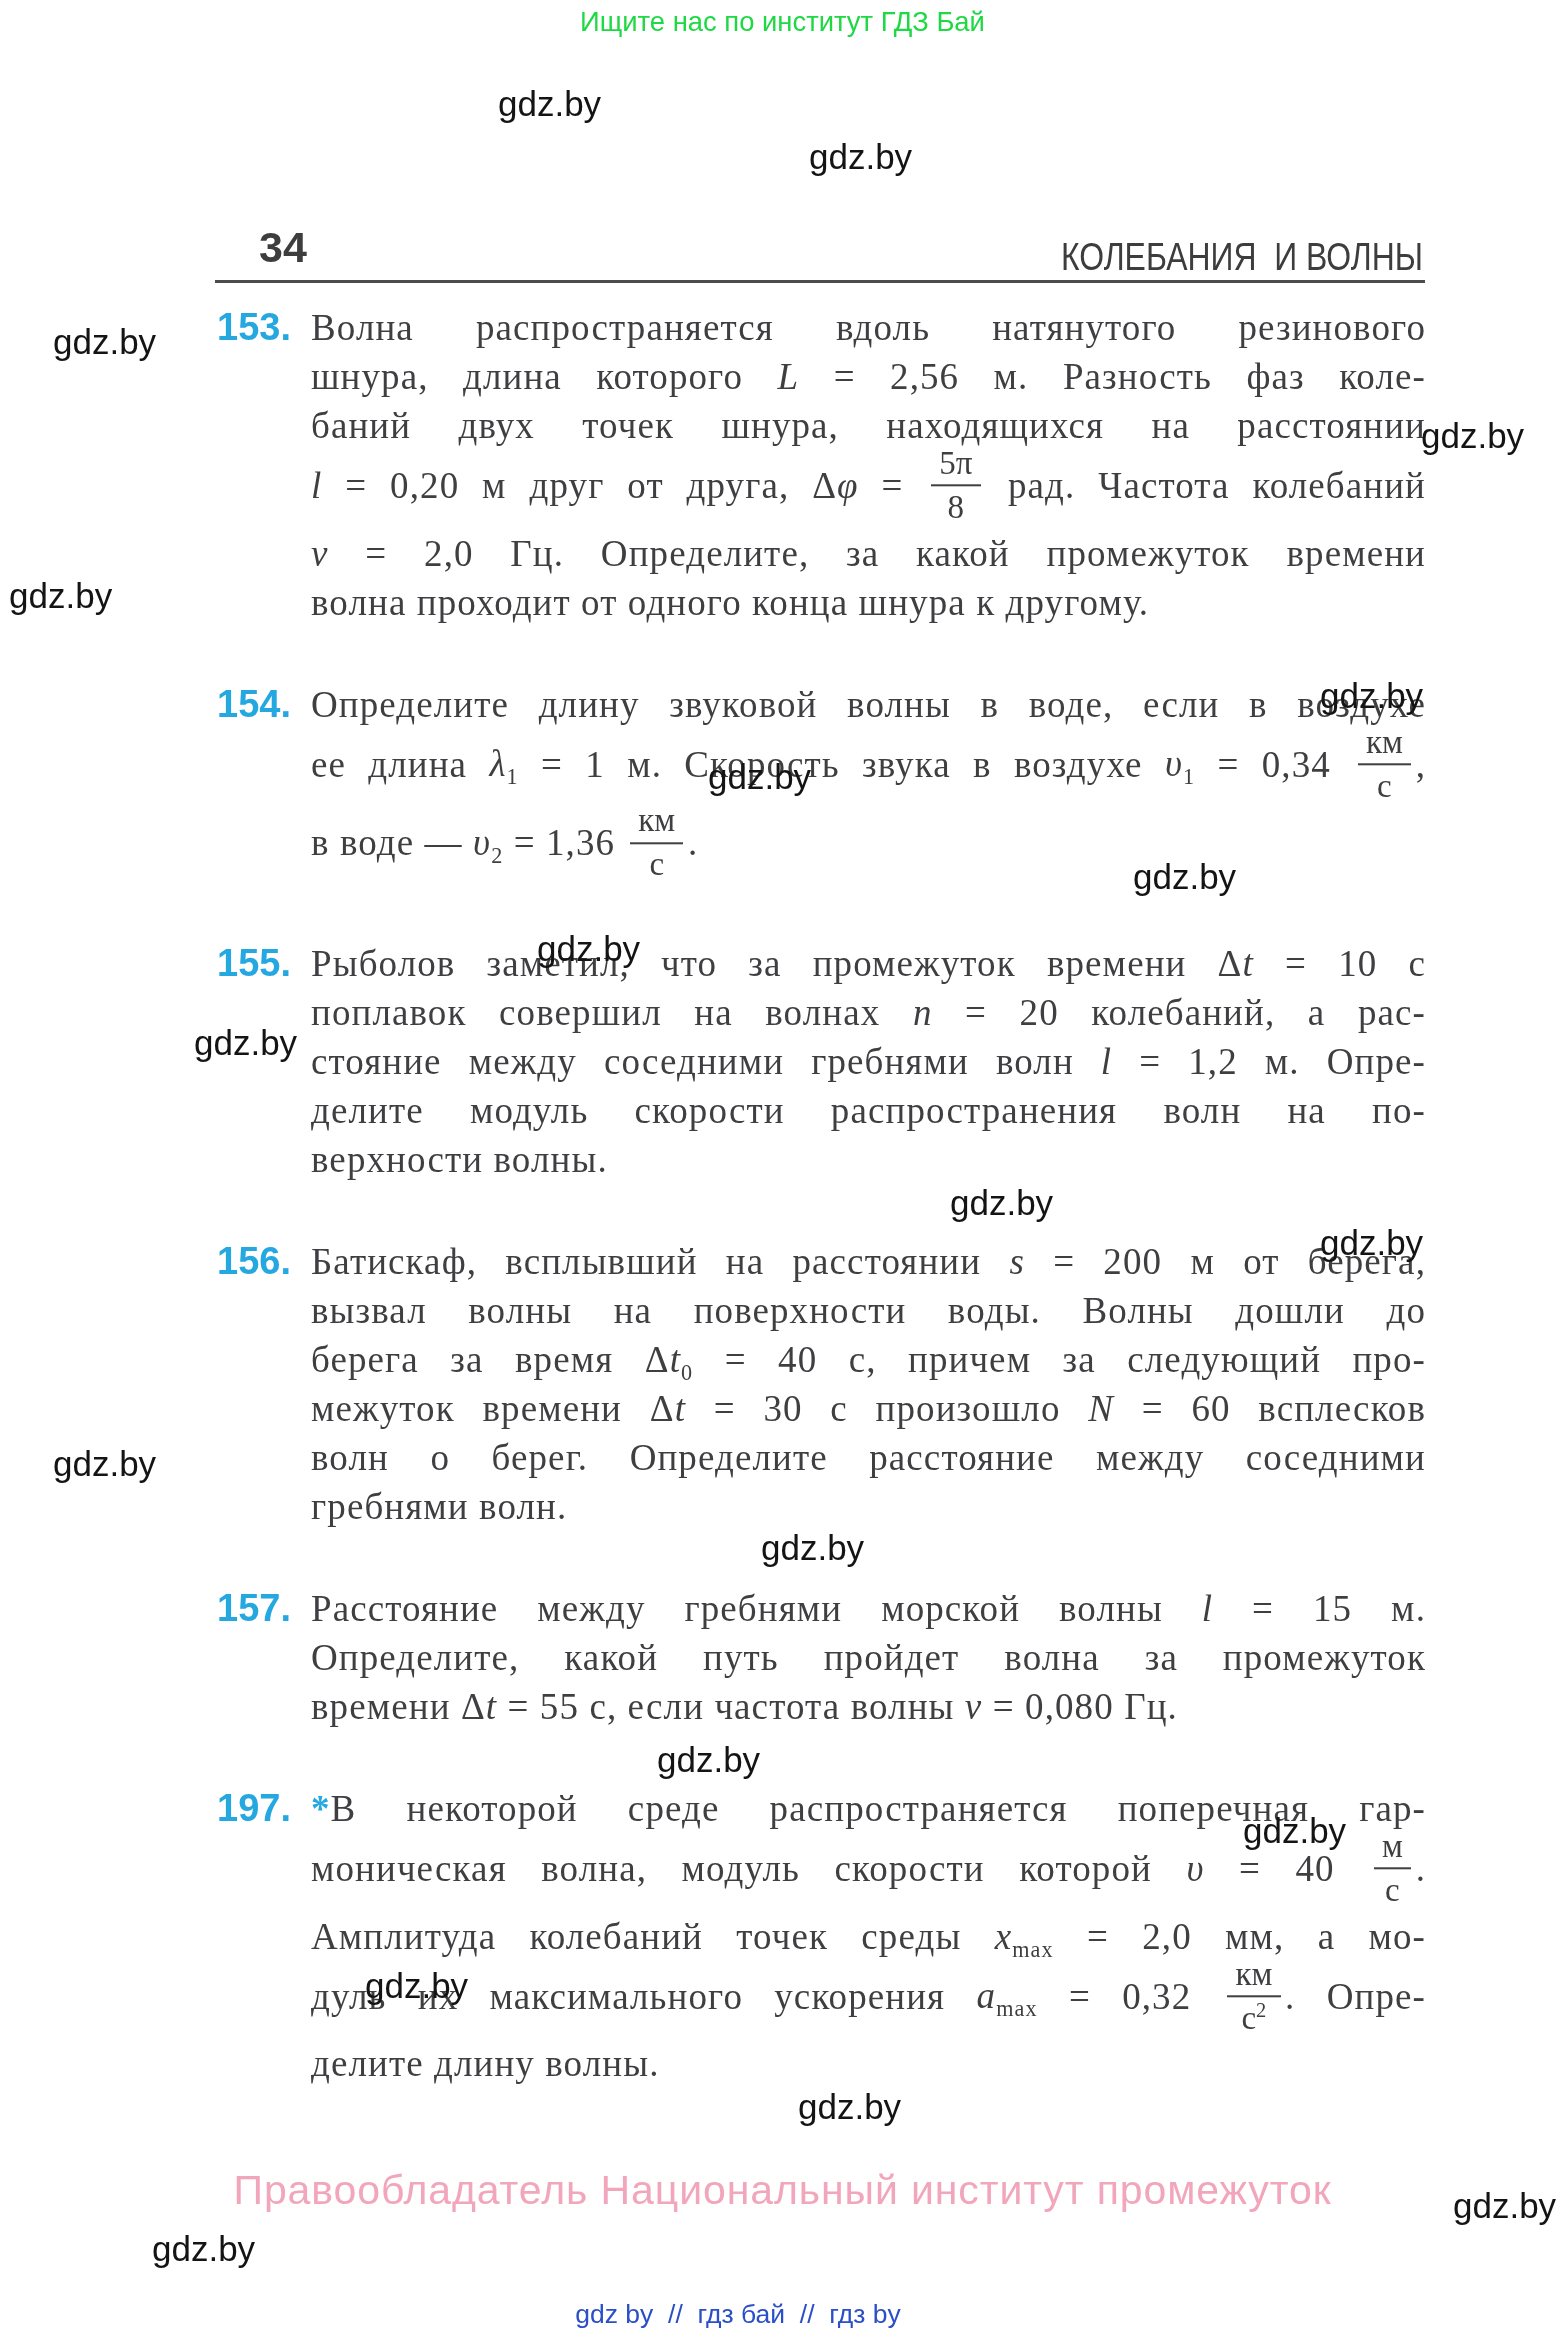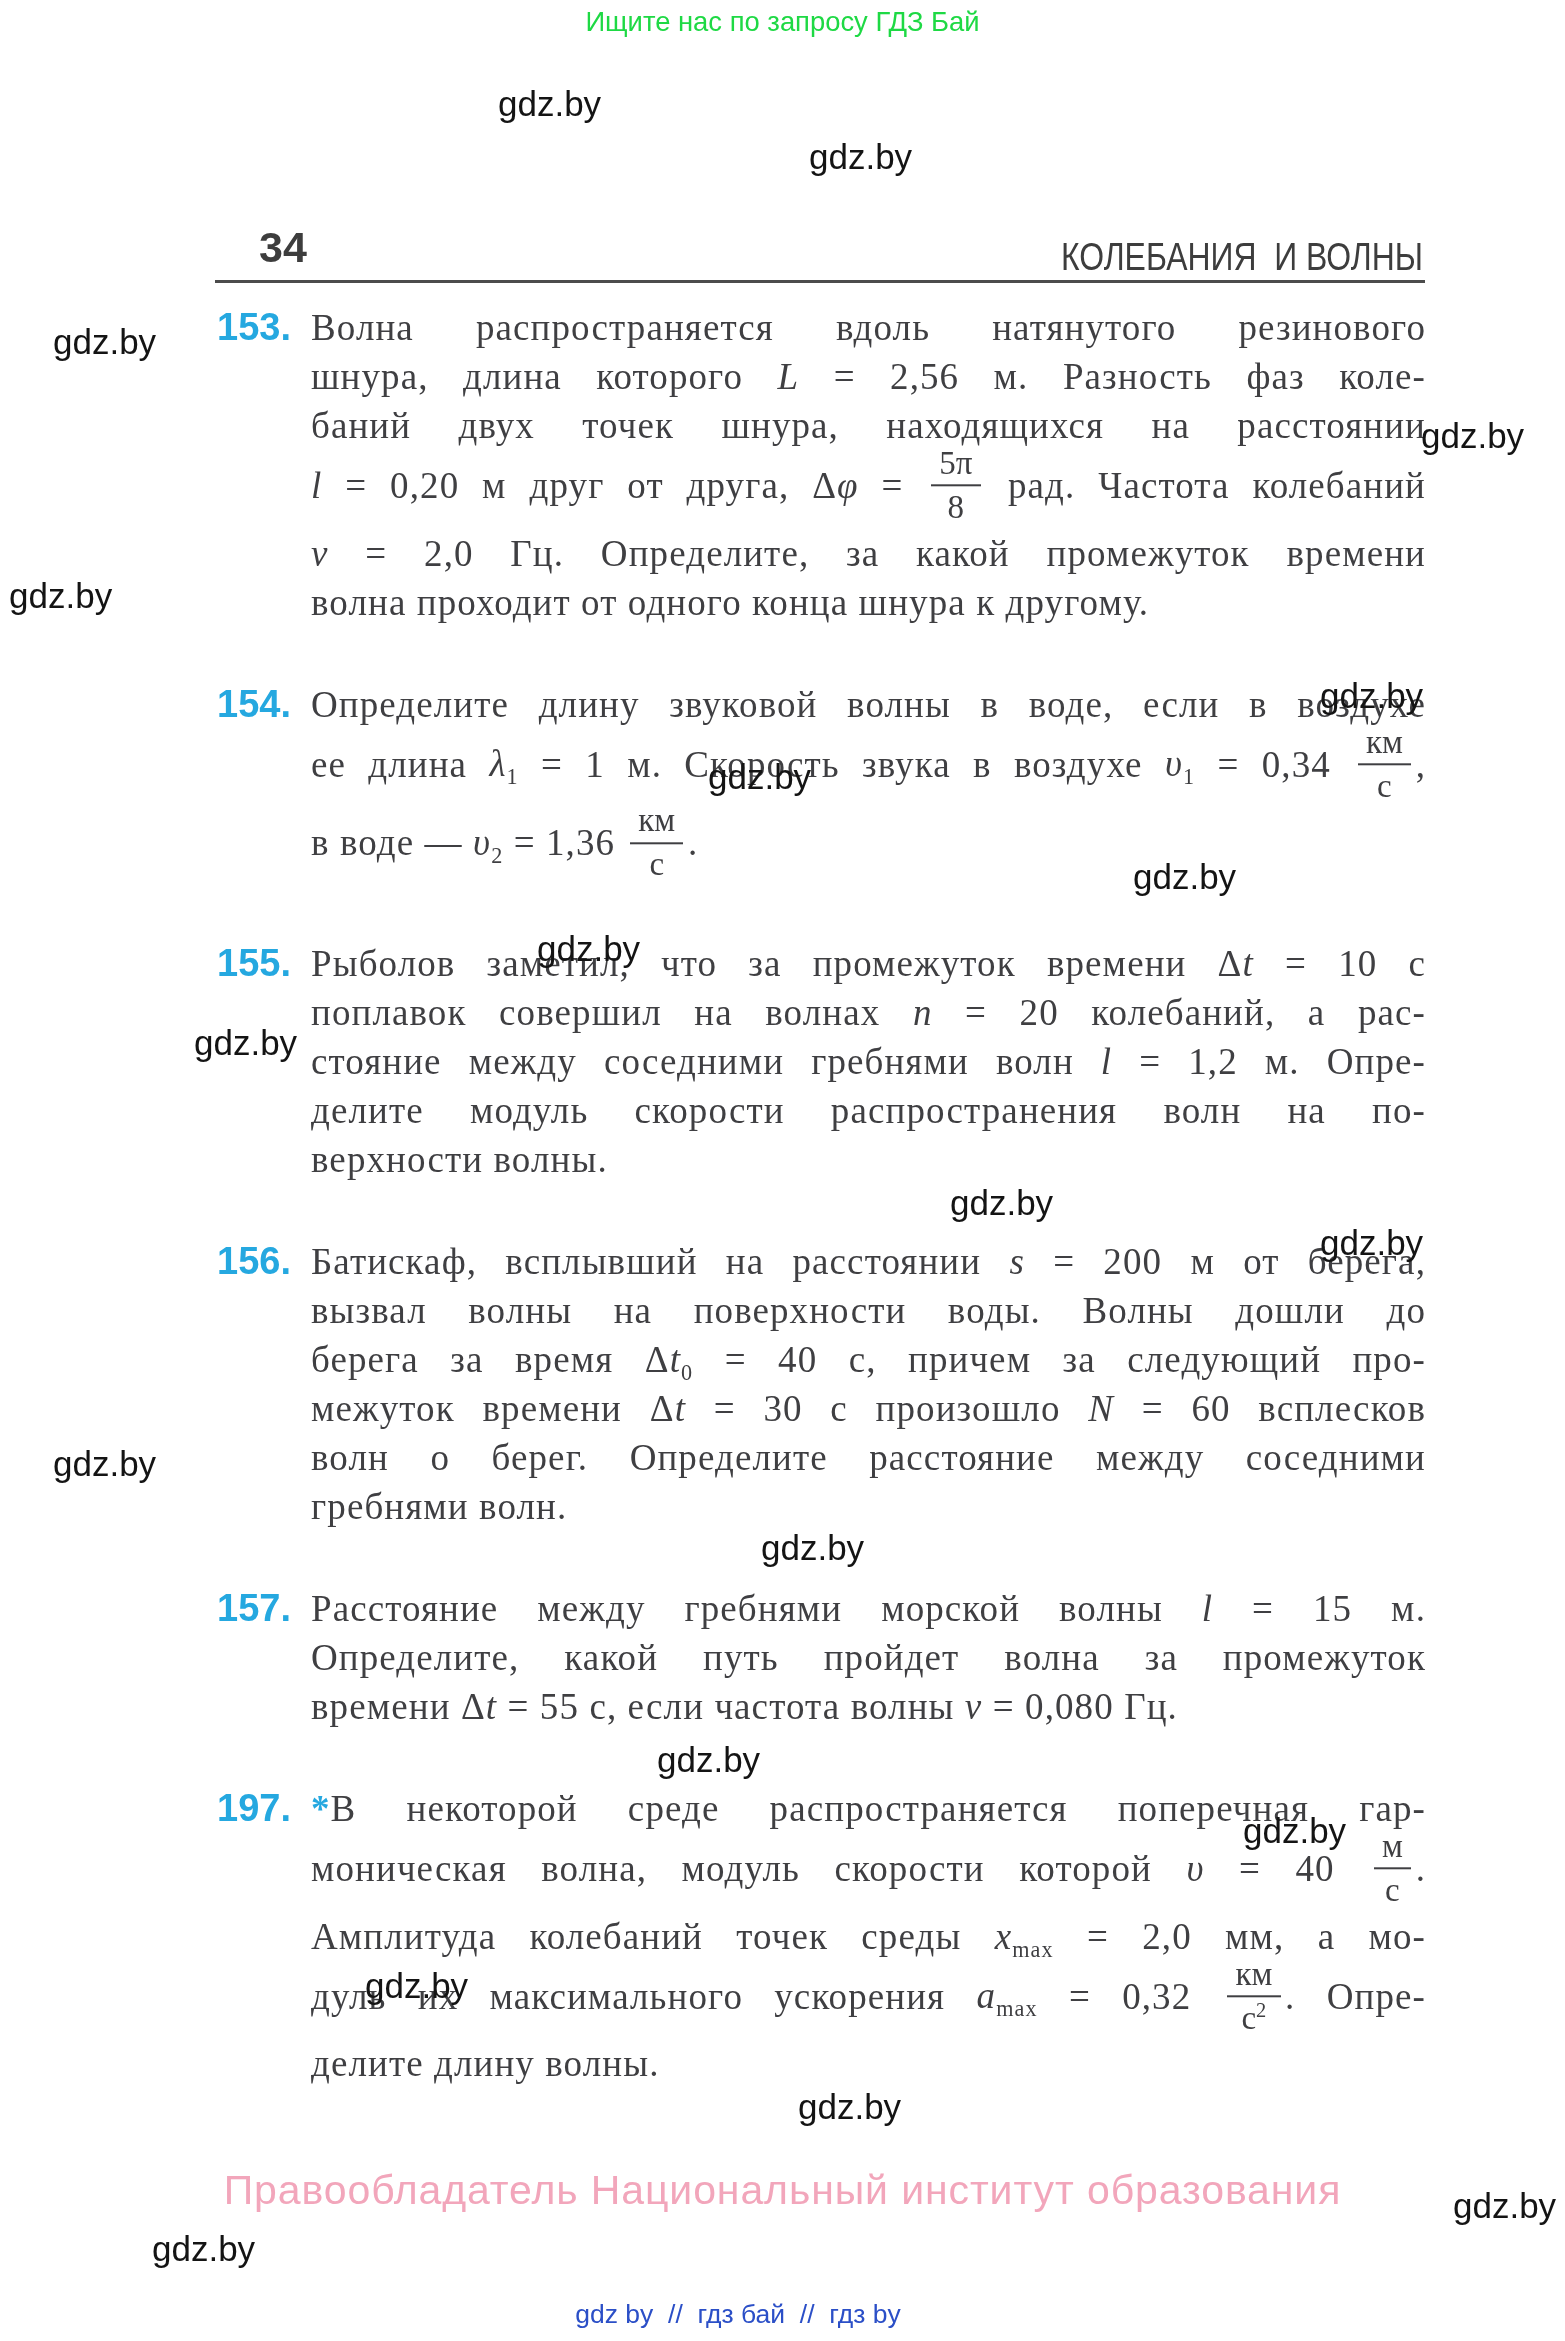--- a/index.html
+++ b/index.html
@@ -39,21 +39,21 @@
   .links{position:absolute;top:2299px;left:0;width:100%;box-sizing:border-box;padding-right:89px;
          text-align:center;font-family:"Liberation Sans",sans-serif;font-size:26.5px;
          color:var(--link_blue);white-space:pre;}
   .wm{position:absolute;font-family:"Liberation Sans",sans-serif;font-size:35px;
       color:var(--watermark_black);white-space:nowrap;}
 </style>
 </head>
 <body>
 
 <div class="page">
-  <div class="banner">Ищите нас по запросу ГДЗ Бай</div>
+  <div class="banner">Ищите нас по институт ГДЗ Бай</div>
   <div class="pagenum">34</div>
   <div class="chapter">КОЛЕБАНИЯ  И ВОЛНЫ</div>
   <div class="rule"></div>
   <div class="content" id="problems">
       <div class="problem">
         <span class="pnum">153.</span>
         <div class="pline">Волна распространяется вдоль натянутого резинового</div>
         <div class="pline">шнура, длина которого <i>L</i> = 2,56 м. Разность фаз коле-</div>
         <div class="pline">баний двух точек шнура, находящихся на расстоянии</div>
         <div class="pline"><i>l</i> = 0,20 м друг от друга, Δ<i>φ</i> = <span class="frac"><span class="fn">5π</span><span class="fd">8</span></span> рад. Частота колебаний</div>
@@ -91,21 +91,21 @@
       </div>
       <div class="problem">
         <span class="pnum">197.</span>
         <div class="pline"><span class="star">*</span>В некоторой среде распространяется поперечная гар-</div>
         <div class="pline">моническая волна, модуль скорости которой <i>υ</i> = 40 <span class="frac"><span class="fn">м</span><span class="fd">с</span></span>.</div>
         <div class="pline">Амплитуда колебаний точек среды <span class="vsub"><i>x</i><sub>max</sub></span> = 2,0 мм, а мо-</div>
         <div class="pline">дуль их максимального ускорения <span class="vsub"><i>a</i><sub>max</sub></span> = 0,32 <span class="frac"><span class="fn">км</span><span class="fd">с<sup>2</sup></span></span>. Опре-</div>
         <div class="pline last">делите длину волны.</div>
       </div>
     </div>
-  <div class="copyright">Правообладатель Национальный институт образования</div>
+  <div class="copyright">Правообладатель Национальный институт промежуток</div>
   <div class="links">gdz by  //  гдз бай  //  гдз by</div>
   <div id="wmarks">
       <div class="wm" style="left: 498px; top: 84px;">gdz.by</div>
       <div class="wm" style="left: 809px; top: 137px;">gdz.by</div>
       <div class="wm" style="left: 53px; top: 322px;">gdz.by</div>
       <div class="wm" style="left: 1421px; top: 416px;">gdz.by</div>
       <div class="wm" style="left: 9.1px; top: 576px;">gdz.by</div>
       <div class="wm" style="left: 1320px; top: 676px;">gdz.by</div>
       <div class="wm" style="left: 708px; top: 757px;">gdz.by</div>
       <div class="wm" style="left: 1133px; top: 857px;">gdz.by</div>

